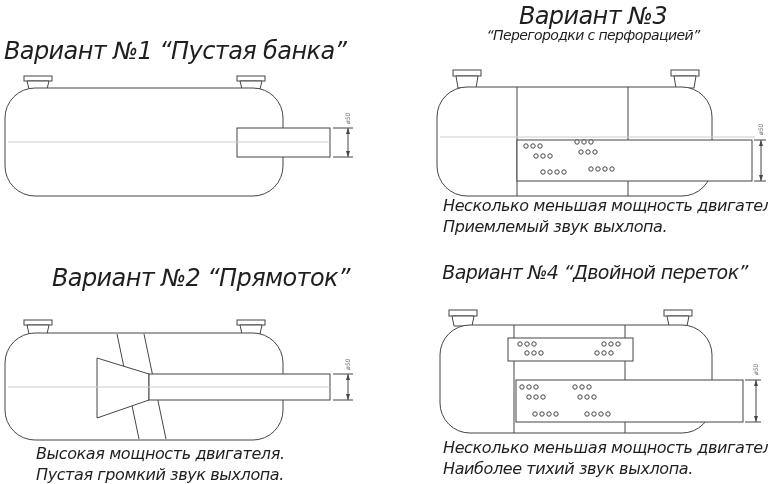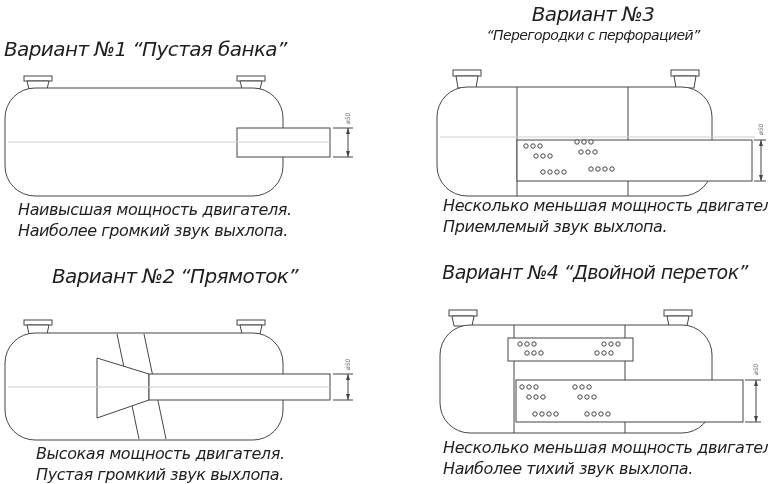--- a/index.html
+++ b/index.html
@@ -4,21 +4,21 @@
 <style>
   html,body { margin:0; padding:0; background:#fff; }
   .canvas {
     position:relative; width:768px; height:484px; background:#ffffff;
     overflow:hidden;
     font-family:"DejaVu Sans", sans-serif;
     color:#1f1f1f;
   }
   .drawing-layer { position:absolute; left:0; top:0; width:768px; height:484px; }
   .label { position:absolute; font-style:italic; white-space:nowrap; }
-  .variant-title { font-size:20px; letter-spacing:-0.6px; font-weight:500; }
+  .variant-title { font-size:24px; letter-spacing:-0.6px; font-weight:500; }
   .variant-subtitle { font-size:14px; letter-spacing:-0.6px; font-weight:500; }
   .variant-desc { font-size:16px; line-height:21px; letter-spacing:-0.4px; }
   .centered { text-align:center; }
   svg text.dim { font-family:"DejaVu Sans", sans-serif; font-style:italic; font-size:6px; fill:#666; }
 </style>
 </head>
 <body>
 
 <div class="canvas">
 
@@ -178,24 +178,20 @@
         <line x1="745" y1="422" x2="761" y2="422"></line>
         <line x1="756" y1="380" x2="756" y2="422"></line>
         <polygon points="756,380 754,386 758,386" fill="#454545" stroke="none"></polygon>
         <polygon points="756,422 754,416 758,416" fill="#454545" stroke="none"></polygon>
         <text class="dim" stroke="none" x="758" y="375" transform="rotate(-90 758 375)">ø50</text>
       </g>
     </g>
   </svg>
 
   <div class="label variant-title" style="left:4px; top:37px;">Вариант №1 “Пустая банка”</div>
-  <div class="label variant-desc" style="left:18px; top:199px;">
-    <div>Наивысшая мощность двигателя.</div>
-    <div>Наиболее громкий звук выхлопа.</div>
-  </div>
 
   <div class="label variant-title" style="left:16px; top:264px;margin-left:36px;">Вариант №2 “Прямоток”</div>
   <div class="label variant-desc" style="left:36px; top:443px;">
     <div>Высокая мощность двигателя.</div>
     <div>Пустая громкий звук выхлопа.</div>
   </div>
 
   <div class="label variant-title centered" style="left:428px; top:2px; width:330px;">Вариант №3</div>
   <div class="label variant-subtitle centered" style="left:428px; top:27px; width:330px;">“Перегородки с перфорацией”</div>
   <div class="label variant-desc" style="left:443px; top:195px;">

